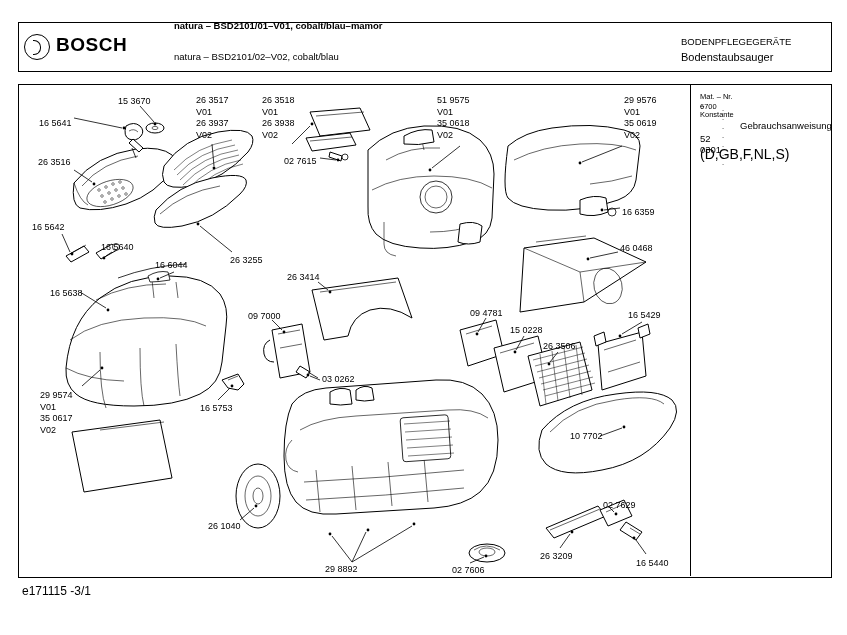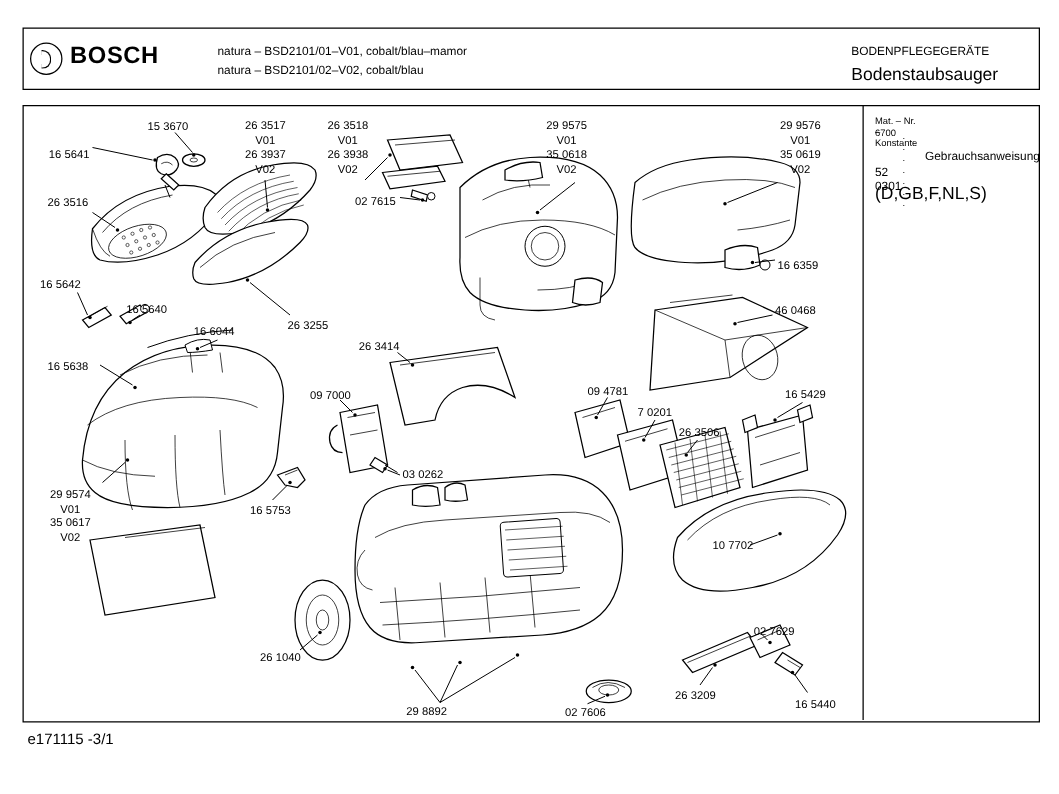--- a/index.html
+++ b/index.html
@@ -4,42 +4,42 @@
 <style>
   html,body{margin:0;padding:0;background:#ffffff;}
   body{width:847px;height:635px;font-family:"Liberation Sans",sans-serif;color:#000;position:relative;overflow:hidden;}
   .sheet{position:absolute;left:0;top:0;width:692px;height:635px;}
 
   
   .hdr-box{position:absolute;left:18px;top:22px;width:812px;height:48px;border:1px solid #000;}
   .logo-mark{position:absolute;left:24px;top:34px;width:24px;height:24px;border:1.5px solid #000;border-radius:50%;}
   .logo-mark:after{content:"";position:absolute;left:8px;top:5px;width:7px;height:13px;border:1.5px solid #000;border-left:none;border-radius:0 7px 7px 0;}
   .logo-text{position:absolute;left:56px;top:34px;font-size:19px;font-weight:bold;letter-spacing:.5px;}
-  .hdr-l1{position:absolute;left:174px;top:36px;font-size:9.5px;}
+  .hdr-l1{position:absolute;left:174px;top:20px;font-size:9.5px;font-weight:bold;}
   .hdr-l2{position:absolute;left:174px;top:51px;font-size:9.5px;text-align:right;}
   .hdr-r1{position:absolute;left:681px;top:36px;font-size:9.5px;}
-  .hdr-r2{position:absolute;left:681px;top:51px;font-size:14px;}
+  .hdr-r2{position:absolute;left:681px;top:51px;font-size:11px;}
 
   
   .main-box{position:absolute;left:18px;top:84px;width:812px;height:492px;border:1px solid #000;}
   .vdiv{position:absolute;left:690px;top:84px;width:1px;height:492px;background:#000;}
 
   
   .info-matnr{position:absolute;left:700px;top:92px;font-size:7.5px;}
   .info-3740{position:absolute;left:700px;top:102px;font-size:7.5px;}
   .info-dots{position:absolute;left:722px;top:104px;font-size:7.5px;letter-spacing:3.2px;}
   .info-geb{position:absolute;left:700px;top:120px;font-size:9.5px;margin-left:40px;}
   .info-52{position:absolute;left:700px;top:133px;font-size:9.5px;}
   .info-lang{position:absolute;left:700px;top:146px;font-size:14px;}
 
   
   .footer{position:absolute;left:22px;top:584px;font-size:12px;}
 
   
-  .lbl{position:absolute;font-size:9px;white-space:pre;line-height:11.5px;text-align:center;}
+  .lbl{position:absolute;font-size:9px;white-space:pre;line-height:11.5px;}
 
   svg{position:absolute;left:0;top:0;width:847px;height:635px;pointer-events:none;}
   .ln{stroke:#000;stroke-width:.8;fill:none;}
   .pt{fill:#000;}
   .part{stroke:#000;stroke-width:1;fill:#fff;}
   .partf{stroke:#000;stroke-width:.8;fill:#fff;}
   .thin{stroke:#000;stroke-width:.6;fill:none;}
   .grill{stroke:#000;stroke-width:.5;fill:none;}
 </style>
 </head>
@@ -406,39 +406,39 @@
   <div class="lbl" style="left:196px;top:95px">26 3517
 V01
 26 3937
 V02</div>
   <div class="lbl" style="left:262px;top:95px">26 3518
 V01
 26 3938
 V02</div>
   <div class="lbl" style="left:284px;top:156px">02 7615</div>
   <div class="lbl" style="left:38px;top:157px">26 3516</div>
-  <div class="lbl" style="left:437px;top:95px">29 9575
+  <div class="lbl" style="left:437px;top:95px">51 9575
 V01
 35 0618
 V02</div>
   <div class="lbl" style="left:624px;top:95px">29 9576
 V01
 35 0619
 V02</div>
   <div class="lbl" style="left:622px;top:207px">16 6359</div>
   <div class="lbl" style="left:32px;top:222px">16 5642</div>
   <div class="lbl" style="left:101px;top:242px">16 5640</div>
   <div class="lbl" style="left:230px;top:255px">26 3255</div>
   <div class="lbl" style="left:155px;top:260px">16 6044</div>
   <div class="lbl" style="left:620px;top:243px">46 0468</div>
-  <div class="lbl" style="left:38px;top:288px">16 5638</div>
+  <div class="lbl" style="left:50px;top:288px">16 5638</div>
   <div class="lbl" style="left:287px;top:272px">26 3414</div>
   <div class="lbl" style="left:248px;top:311px">09 7000</div>
   <div class="lbl" style="left:470px;top:308px">09 4781</div>
-  <div class="lbl" style="left:510px;top:325px">7 0201</div>
+  <div class="lbl" style="left:510px;top:325px">15 0228</div>
   <div class="lbl" style="left:628px;top:310px">16 5429</div>
   <div class="lbl" style="left:543px;top:341px">26 3506</div>
   <div class="lbl" style="left:322px;top:374px">03 0262</div>
   <div class="lbl" style="left:40px;top:390px">29 9574
 V01
 35 0617
 V02</div>
   <div class="lbl" style="left:200px;top:403px">16 5753</div>
   <div class="lbl" style="left:570px;top:431px">10 7702</div>
   <div class="lbl" style="left:603px;top:500px">02 7629</div>

